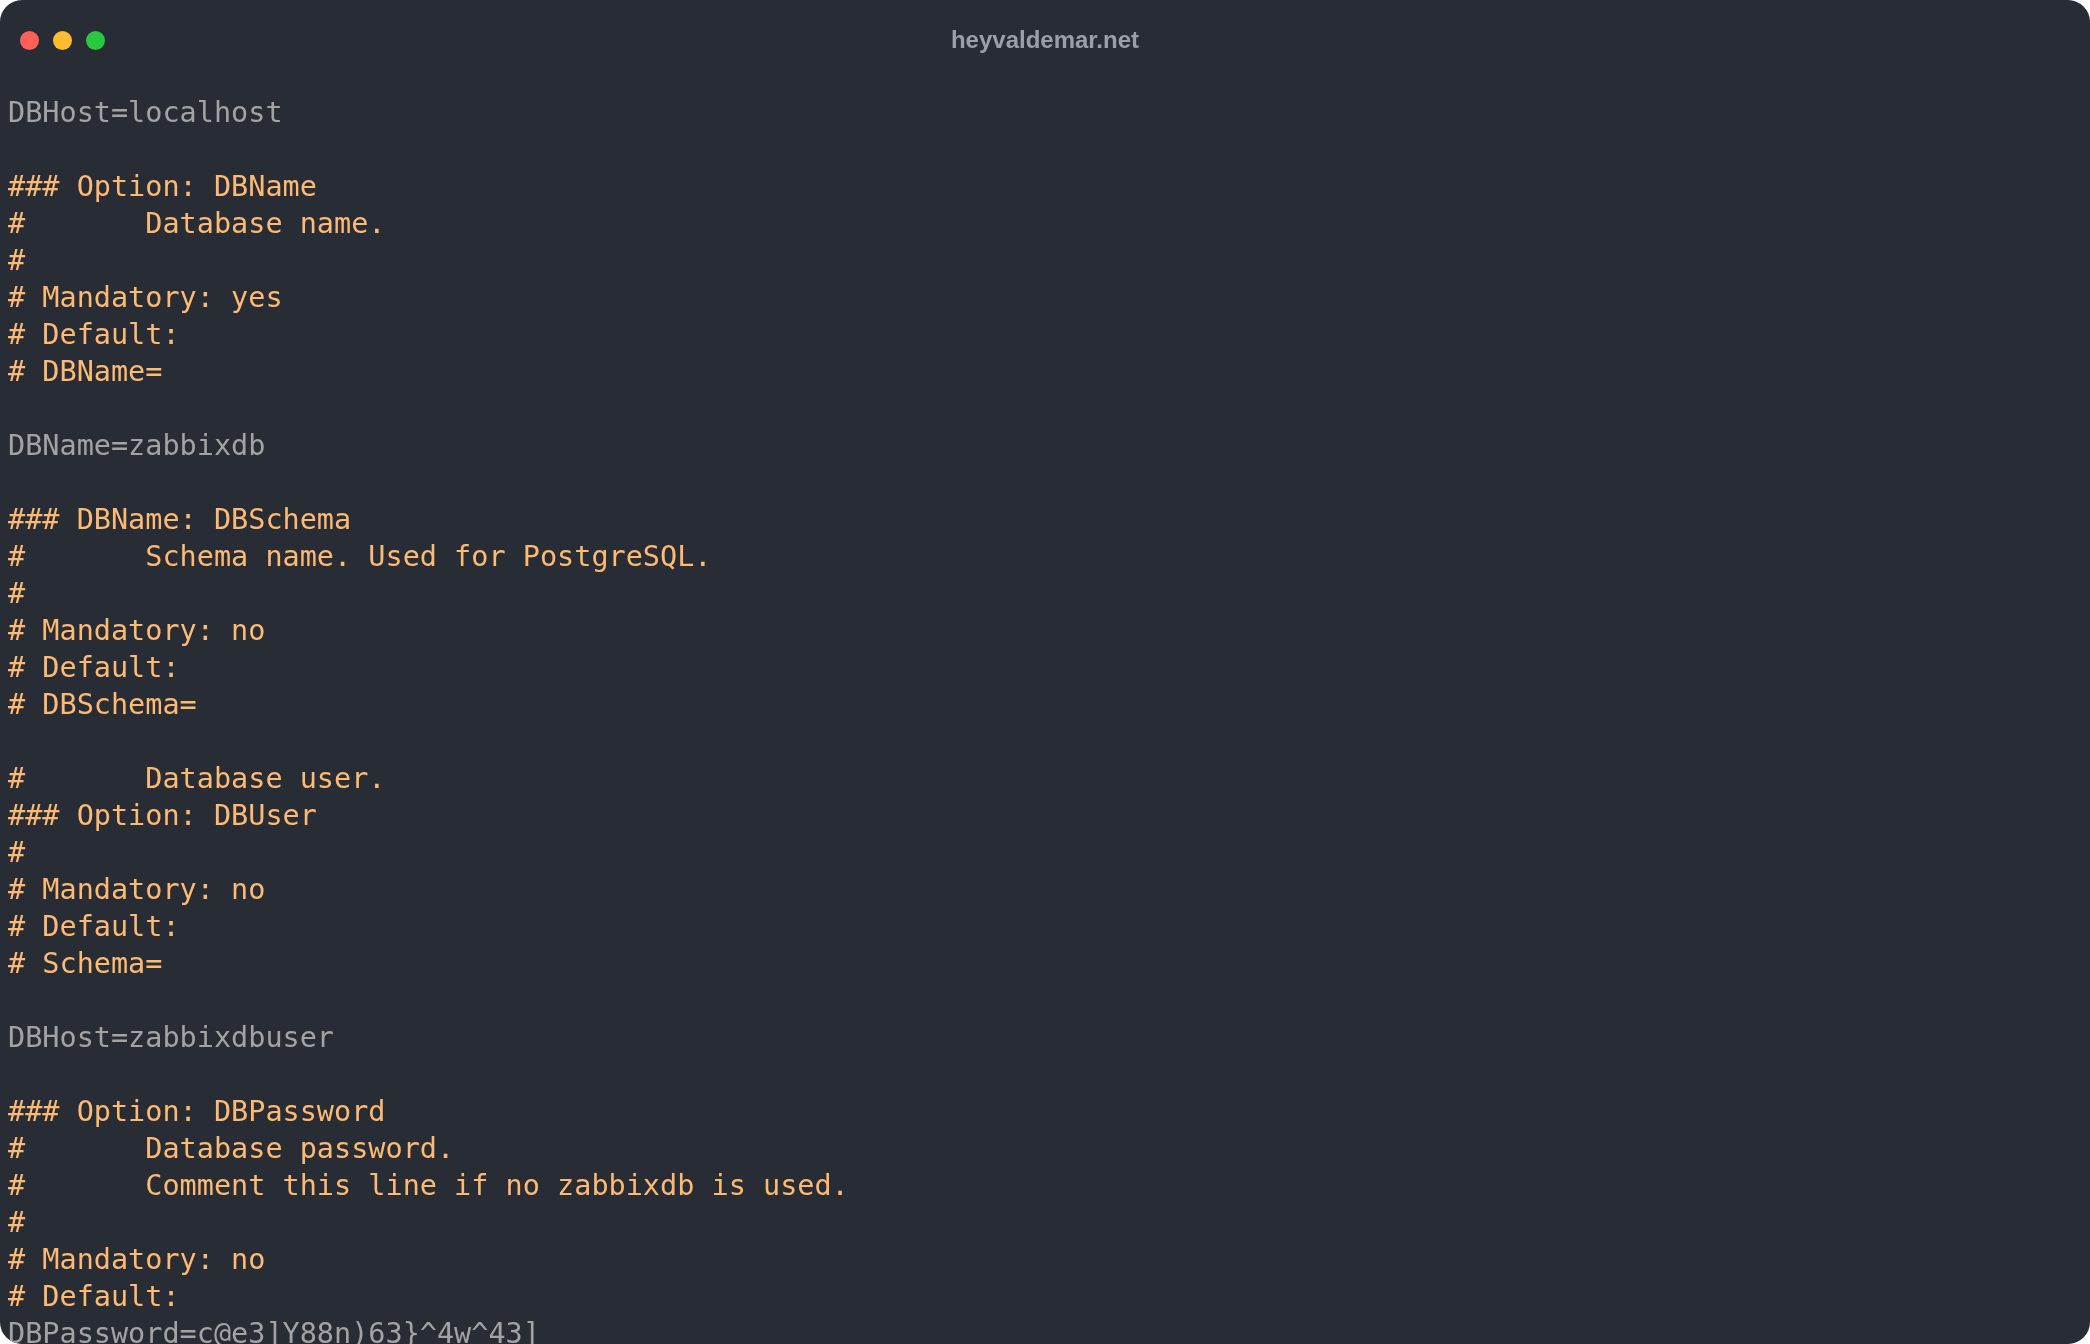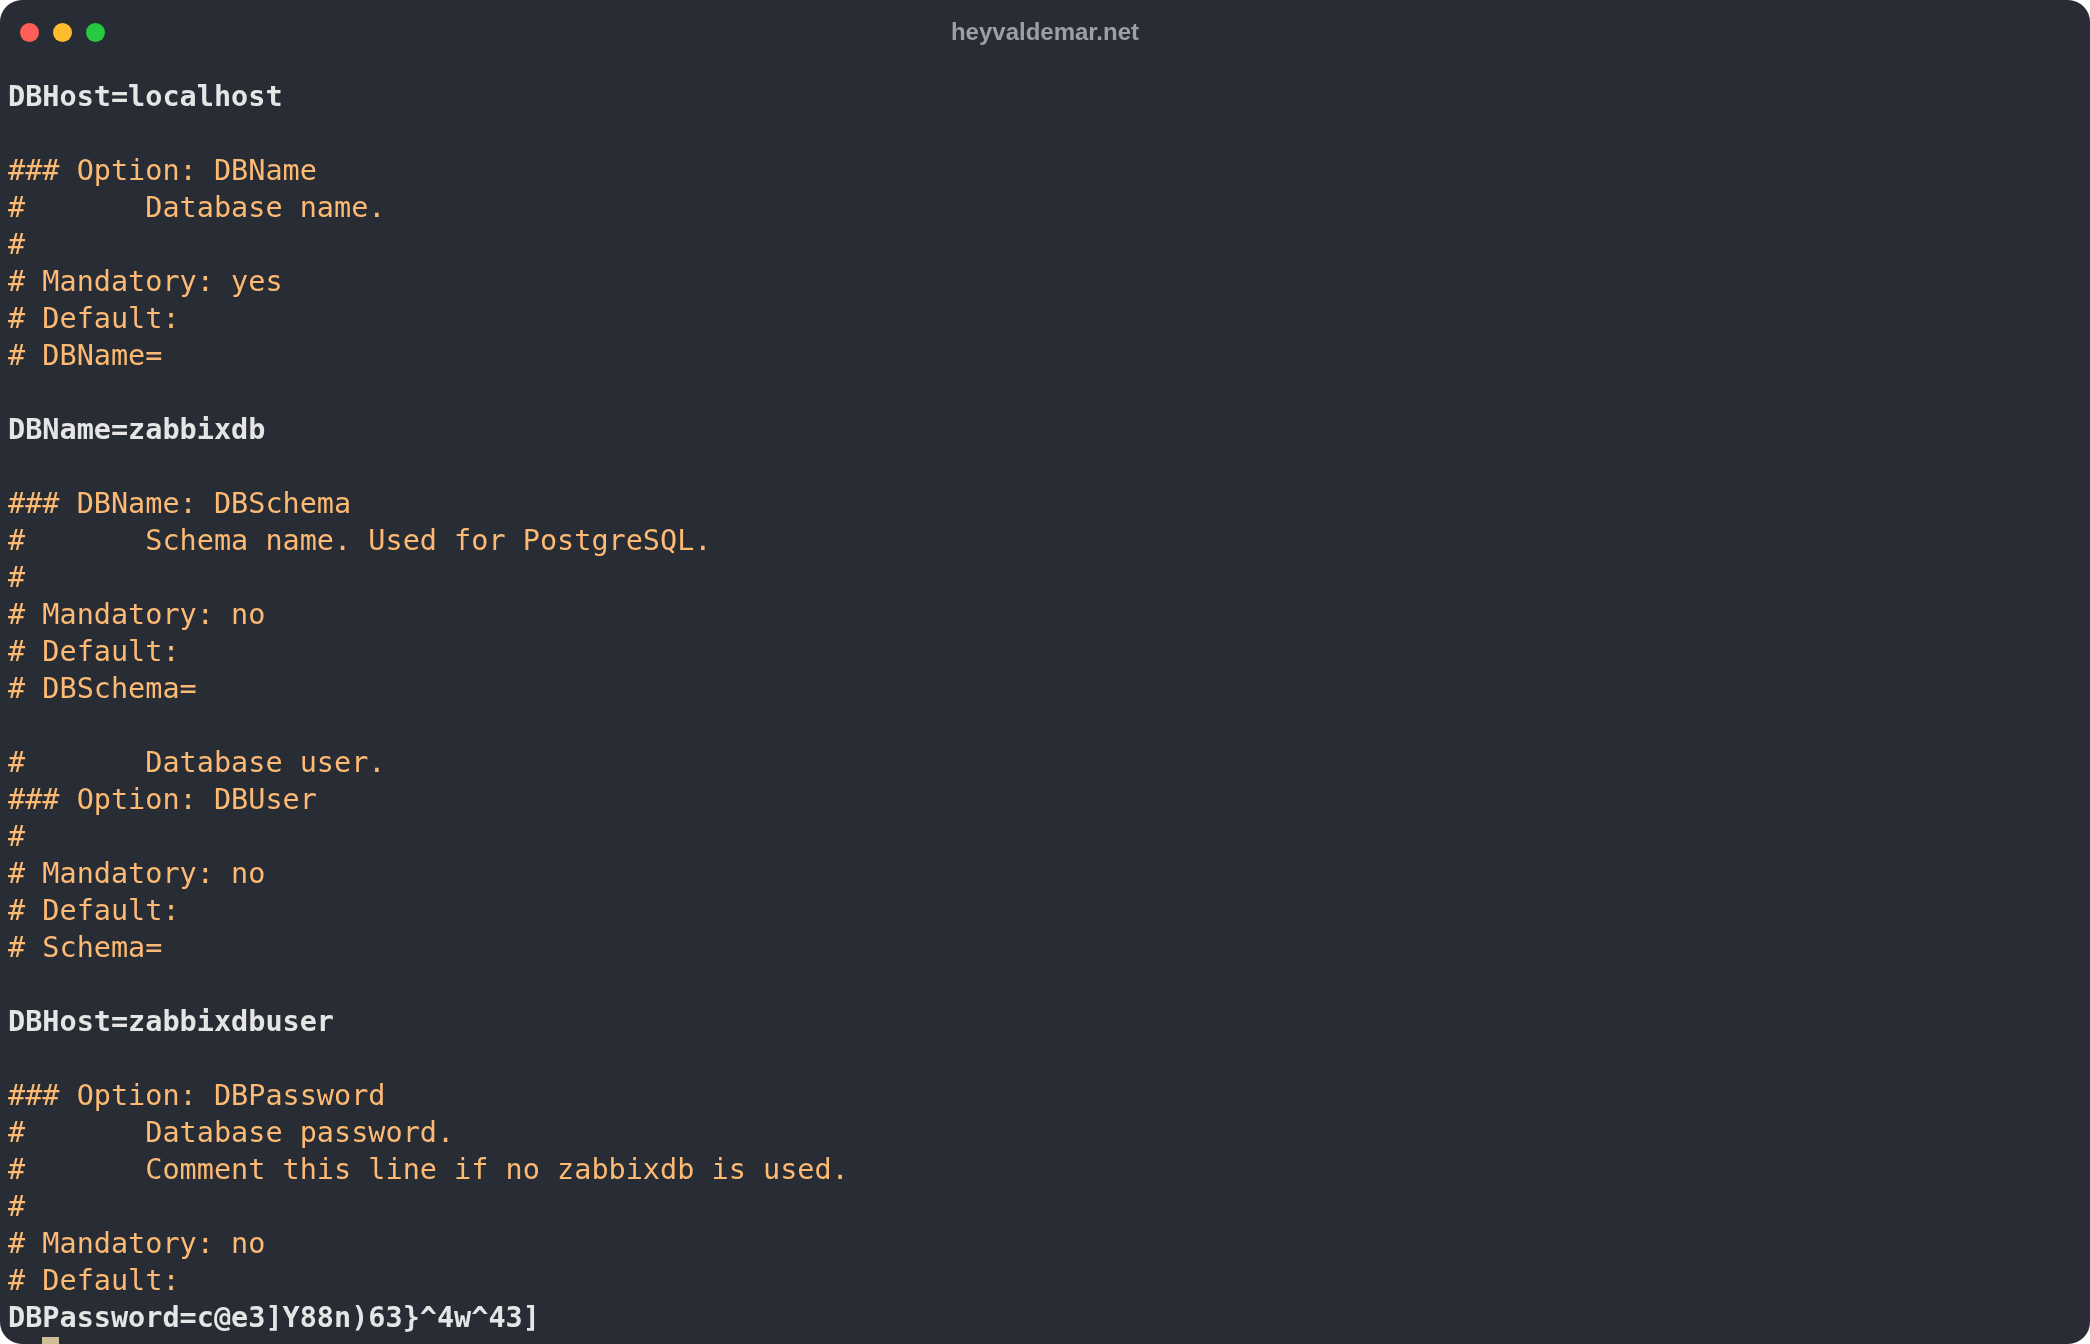--- a/index.html
+++ b/index.html
@@ -17,21 +17,21 @@
     border-radius: 22px;
     overflow: hidden;
     position: relative;
     font-family: "Menlo", "Consolas", "DejaVu Sans Mono", monospace;
   }
   .titlebar {
     height: 48px;
     display: flex;
     align-items: center;
     position: relative;
-    padding: 8px 20px;
+    padding: 16px 20px;
   }
   .traffic-lights {
     display: flex;
     gap: 14px;
     align-items: center;
   }
   .traffic-lights .dot {
     width: 19px;
     height: 19px;
     border-radius: 50%;
@@ -51,21 +51,21 @@
   }
   .terminal-body {
     padding: 14px 8px 8px 8px;
   }
   .line {
     white-space: pre;
     font-size: 28.5px;
     line-height: 37px;
     letter-spacing: 0px;
   }
-  .val     { color: #e5e5e5; font-weight: bold; }
+  .val     { color: #a3a3a3; }
   .comment { color: #fdba74; }
   .cmdline { color: #e8e7d3; }
   .cursor {
     display: inline-block;
     width: 17px;
     height: 32px;
     background: #cdbf95;
     vertical-align: text-bottom;
     margin-bottom: 2px;
   }

